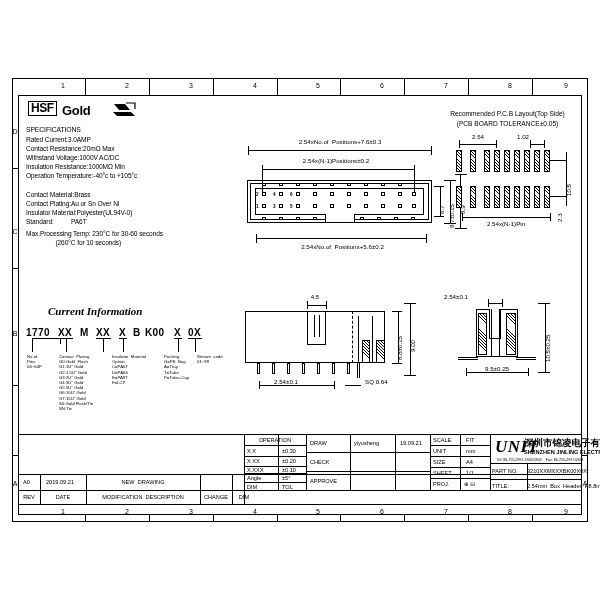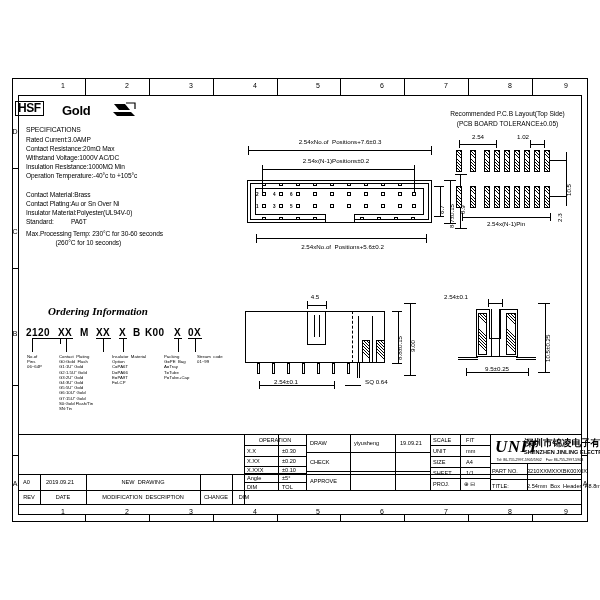--- a/index.html
+++ b/index.html
@@ -100,21 +100,21 @@
   <div class="rowlet" style="top:330px">B</div>
   <div class="rowlet" style="top:480px">A</div>
   <div class="rowlet2" style="top:480px">A</div>
 
   <div class="ln hl" style="left:12px;top:168px;width:6px"></div>
   <div class="ln hl" style="left:12px;top:268px;width:6px"></div>
   <div class="ln hl" style="left:12px;top:385px;width:6px"></div>
   <div class="ln hl" style="left:12px;top:455px;width:6px"></div>
   <div class="ln hl" style="left:582px;top:455px;width:6px"></div>
 
-  <div class="hsfbox" style="left:15px;top:101px">HSF</div>
+  <div class="hsfbox" style="left:28px;top:101px">HSF</div>
   <div class="rohs" style="left:62px;top:103px">Gold</div>
   <svg class="abs" style="left:111px;top:101px" width="26" height="18" viewBox="0 0 26 18">
     <path d="M3,3 L14,3 L19,9 L8,9 Z" fill="#000"></path>
     <path d="M2,11 L20,11 L24,15 L6,15 Z" fill="#000"></path>
     <path d="M15,2 L24,2 L24,8" stroke="#000" stroke-width="1.2" fill="none"></path>
   </svg>
 
   <div class="spec" style="left:26px;top:126px;font-size:6.8px">SPECIFICATIONS</div>
   <div class="spec" style="left:26px;top:136px">Rated Current:3.0AMP</div>
   <div class="spec" style="left:26px;top:145px">Contact Resistance:20mΩ Max</div>
@@ -250,22 +250,22 @@
   <div class="ln hl" style="left:550px;top:196px;width:16px"></div>
   <div class="ln vl" style="left:566px;top:152px;height:54px"></div>
   <div class="dimv" style="left:565px;top:196px">10.5</div>
   <div class="dimv" style="left:556px;top:222px">2.3</div>
 
   <div class="ln hl" style="left:462px;top:217px;width:88px"></div>
   <div class="ln vl" style="left:462px;top:213px;height:8px"></div>
   <div class="ln vl" style="left:550px;top:213px;height:8px"></div>
   <div class="dim ctr" style="left:460px;top:220px;width:92px">2.54x(N-1)Pin</div>
 
-  <div class="ordTitle" style="left:48px;top:305px">Ordering Information</div>
-  <div class="ordCode" style="left:26px;top:327px">2120</div>
+  <div class="ordTitle" style="left:48px;top:305px">Current Information</div>
+  <div class="ordCode" style="left:26px;top:327px">1770</div>
   <div class="ordCode" style="left:58px;top:327px">XX</div>
   <div class="ordCode" style="left:80px;top:327px">M</div>
   <div class="ordCode" style="left:96px;top:327px">XX</div>
   <div class="ordCode" style="left:119px;top:327px">X</div>
   <div class="ordCode" style="left:133px;top:327px">B</div>
   <div class="ordCode" style="left:145px;top:327px">K00</div>
   <div class="ordCode" style="left:174px;top:327px">X</div>
   <div class="ordCode" style="left:188px;top:327px">0X</div>
 
   <div class="ln hl" style="left:58px;top:338px;width:15px"></div>

